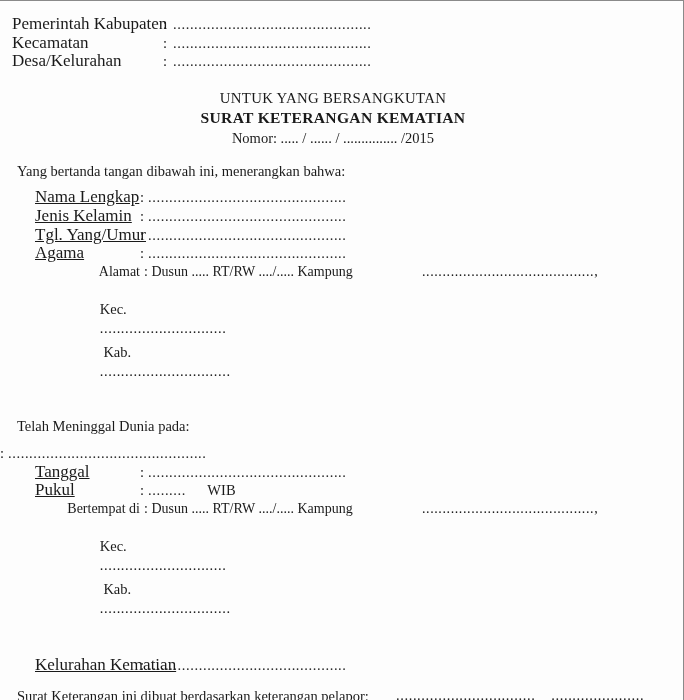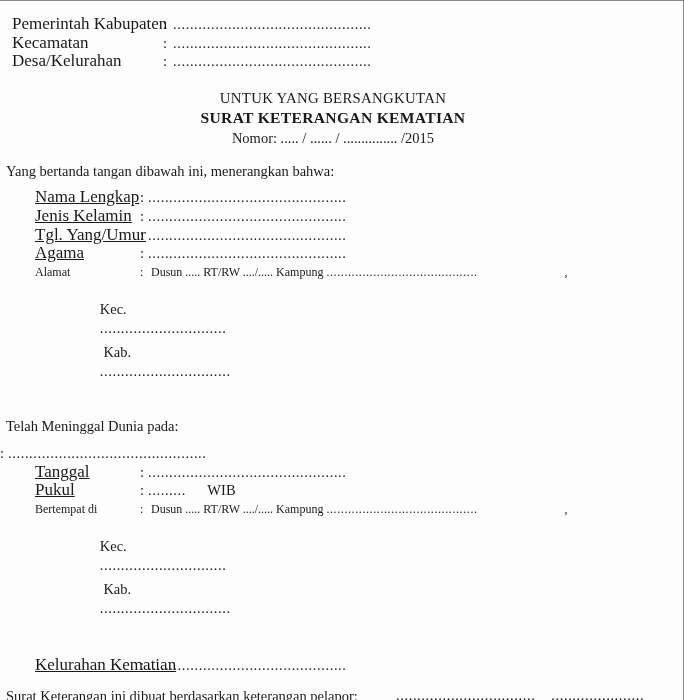--- a/index.html
+++ b/index.html
@@ -89,35 +89,36 @@
     letter-spacing: 0.3px;
   }
   .title-line3 {
     font-size: 14.5px;
     line-height: 20px;
   }
 
   .section-head {
     font-size: 14.5px;
     line-height: 18.6px;
-    padding-left: 6px;
+    padding-left: 17px;
     white-space: pre;
   }
 
   .spacer-8  { height: 8px; }
   .spacer-12 { height: 12px; }
   .spacer-14 { height: 14px; }
 
   
   .addr-line1 {
     display: flex;
     align-items: baseline;
-    font-size: 12px;
-    line-height: 18.6px;
-    white-space: pre;
+    font-size: 14px;
+    line-height: 18.6px;
+    white-space: pre;
+    text-align: right;
   }
   .addr-line2 {
     font-size: 14.5px;
     line-height: 19px;
     white-space: pre;
     padding-left: 78px;
   }
   .addr-dots-kampung { display:inline-block; width: 238px; overflow:hidden; white-space:nowrap; letter-spacing:0.6px;}
   .addr-dots-kec     { display:inline-block; width: 150px; overflow:hidden; white-space:nowrap; letter-spacing:0.6px;}
   .addr-dots-kab     { display:inline-block; width: 155px; overflow:hidden; white-space:nowrap; letter-spacing:0.6px;}

